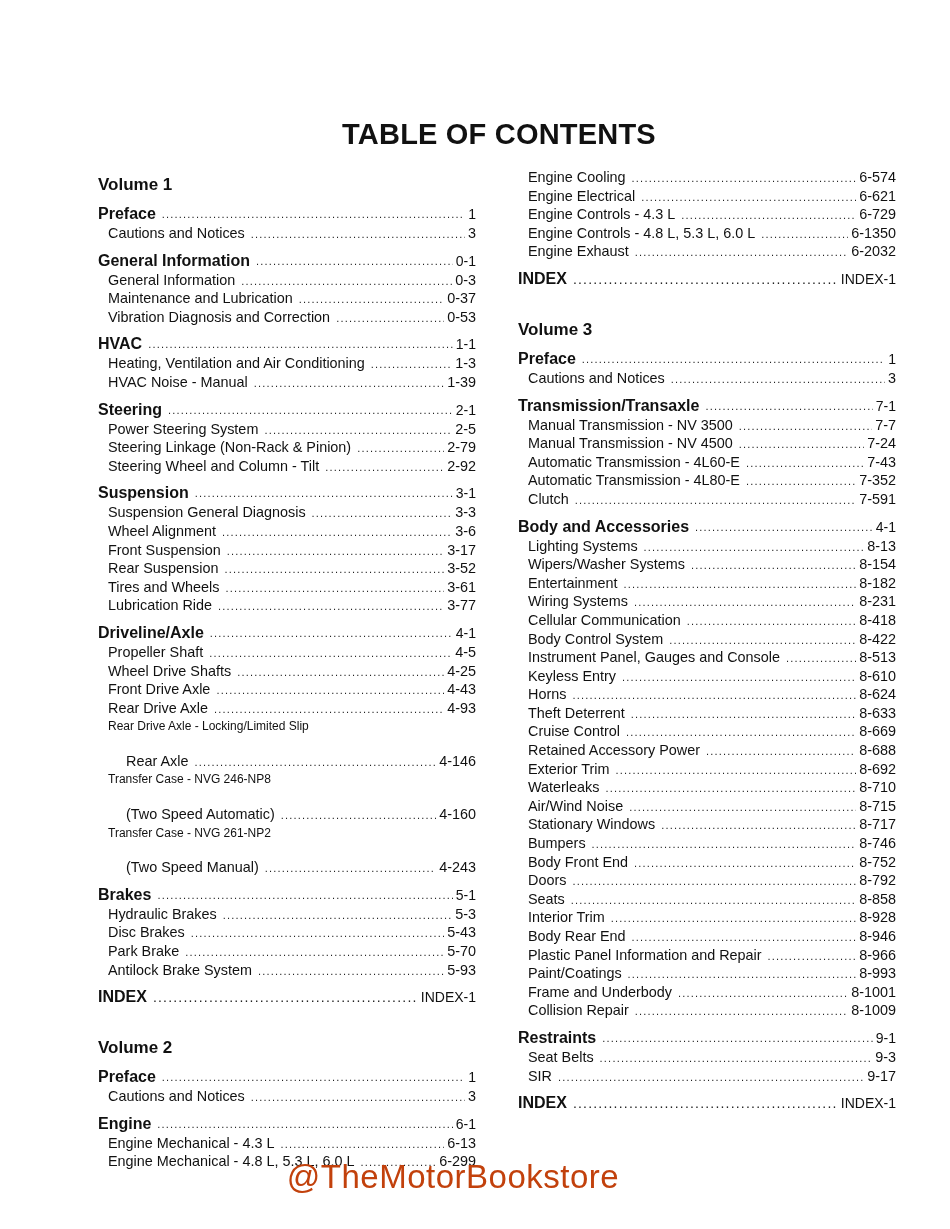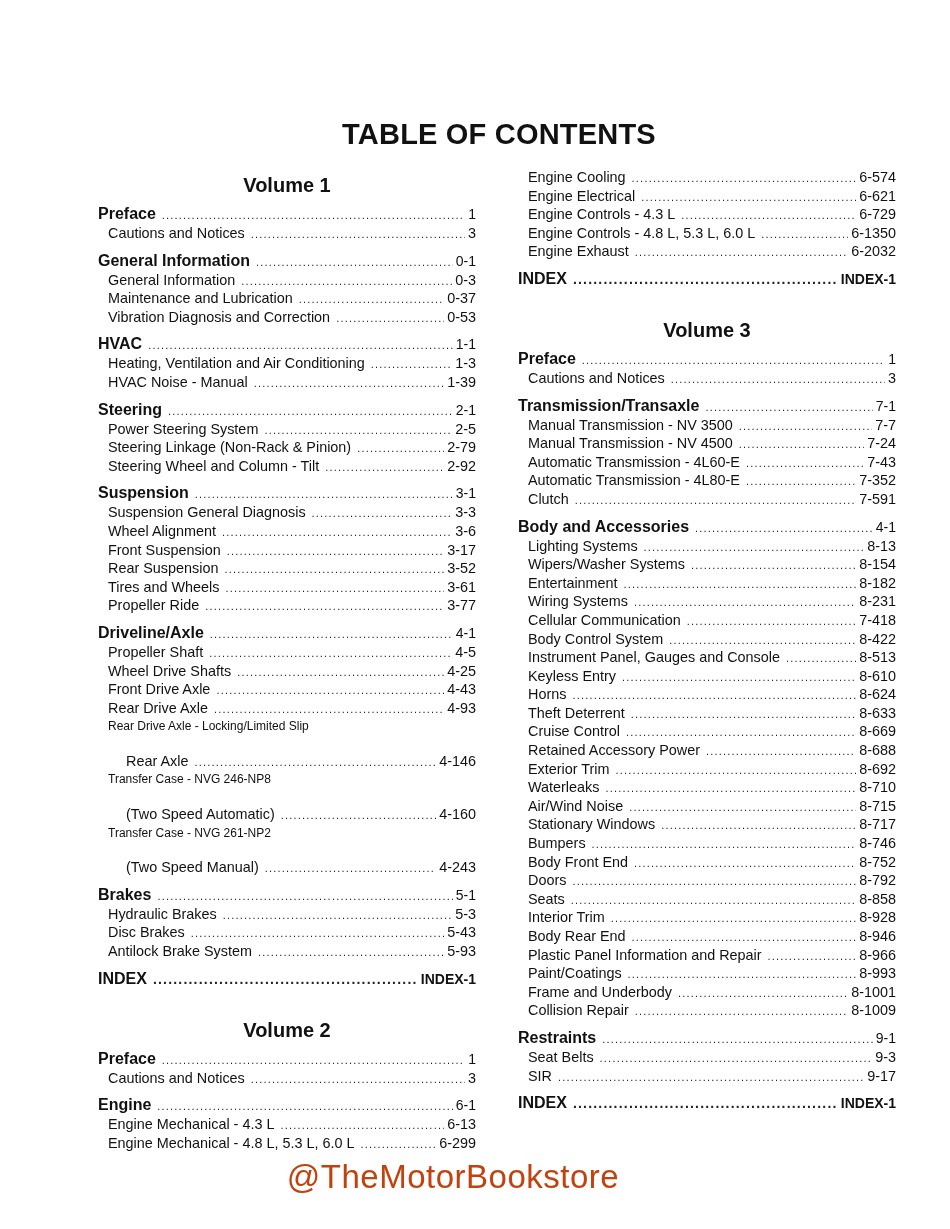--- a/index.html
+++ b/index.html
@@ -8,38 +8,38 @@
     font-family: "Liberation Sans", sans-serif; color: #111;
   }
   .title {
     position: absolute; top: 118px; left: 0; width: 998px; text-align: center;
     font-size: 29px; font-weight: bold; letter-spacing: 0.2px;
   }
   .col { position: absolute; width: 378px; }
   .col-left { left: 98px; top: 172px; }
   .col-right { left: 518px; top: 168px; }
   .vol-heading {
-    text-align: center; font-weight: bold; font-size: 20px; height: 22px; line-height: 22px;
+    text-align: left; font-weight: bold; font-size: 17px; height: 22px; line-height: 22px;
     margin: 2px 0 8px 0;
   }
   .row { display: flex; align-items: baseline; white-space: nowrap; }
   .row .lbl { flex: 0 0 auto; padding-right: 6px; }
   .row .dots {
     flex: 1 1 auto; overflow: hidden; letter-spacing: 1.2px; font-size: 11px; color: #222;
   }
   .row .dots::before {
     content: "......................................................................................................................................................................";
   }
   .row .pg { flex: 0 0 auto; padding-left: 3px; }
-  .row.major { font-size: 16px; font-weight: bold; height: 20px; line-height: 20px; margin-top: 8px; }
+  .row.major { font-size: 16px; font-weight: bold; height: 20px; line-height: 20px; margin-top: 8px; align-items: center; }
   .row.major .dots { font-weight: normal; }
   .row.major .pg { font-weight: normal; font-size: 14px; }
   .row.minor { font-size: 14.4px; height: 18.6px; line-height: 18.6px; padding-left: 10px; }
   .row.index { font-size: 16px; font-weight: bold; height: 20px; line-height: 20px; margin-top: 8px; }
-  .row.index .dots, .row.index .pg { font-weight: bold; font-size: 14px; }
+  .row.index .dots, .row.index .pg { font-weight: normal; font-size: 14px; }
   .cont { font-size: 12px; height: 18.6px; line-height: 18.6px; padding-left: 10px; white-space: nowrap; }
   .row.indent2 { padding-left: 28px; margin-top: 16px; }
   .spacer-vol { height: 28px; }
   .watermark {
     position: absolute; top: 1158px; left: 0; width: 906px; text-align: center;
     font-size: 33px; color: #c2410c; letter-spacing: 0.5px;
   }
 </style>
 </head>
 <body>
@@ -143,21 +143,21 @@
     <span class="lbl">Rear Suspension</span>
     <span class="dots"></span>
     <span class="pg">3-52</span>
   </div>
   <div class="row minor">
     <span class="lbl">Tires and Wheels</span>
     <span class="dots"></span>
     <span class="pg">3-61</span>
   </div>
   <div class="row minor">
-    <span class="lbl">Propeller Ride</span>
+    <span class="lbl">Lubrication Ride</span>
     <span class="dots"></span>
     <span class="pg">3-77</span>
   </div>
 
   <div class="row major">
     <span class="lbl">Driveline/Axle</span>
     <span class="dots"></span>
     <span class="pg">4-1</span>
   </div>
   <div class="row minor">
@@ -208,20 +208,25 @@
     <span class="lbl">Hydraulic Brakes</span>
     <span class="dots"></span>
     <span class="pg">5-3</span>
   </div>
   <div class="row minor">
     <span class="lbl">Disc Brakes</span>
     <span class="dots"></span>
     <span class="pg">5-43</span>
   </div>
   <div class="row minor">
+    <span class="lbl">Park Brake</span>
+    <span class="dots"></span>
+    <span class="pg">5-70</span>
+  </div>
+  <div class="row minor">
     <span class="lbl">Antilock Brake System</span>
     <span class="dots"></span>
     <span class="pg">5-93</span>
   </div>
 
   <div class="row index">
     <span class="lbl">INDEX</span>
     <span class="dots"></span>
     <span class="pg">INDEX-1</span>
   </div>
@@ -360,21 +365,21 @@
         <span class="pg">8-182</span>
       </div>
     <div class="row minor">
         <span class="lbl">Wiring Systems</span>
         <span class="dots"></span>
         <span class="pg">8-231</span>
       </div>
     <div class="row minor">
         <span class="lbl">Cellular Communication</span>
         <span class="dots"></span>
-        <span class="pg">7-418</span>
+        <span class="pg">8-418</span>
       </div>
     <div class="row minor">
         <span class="lbl">Body Control System</span>
         <span class="dots"></span>
         <span class="pg">8-422</span>
       </div>
     <div class="row minor">
         <span class="lbl">Instrument Panel, Gauges and Console</span>
         <span class="dots"></span>
         <span class="pg">8-513</span>

